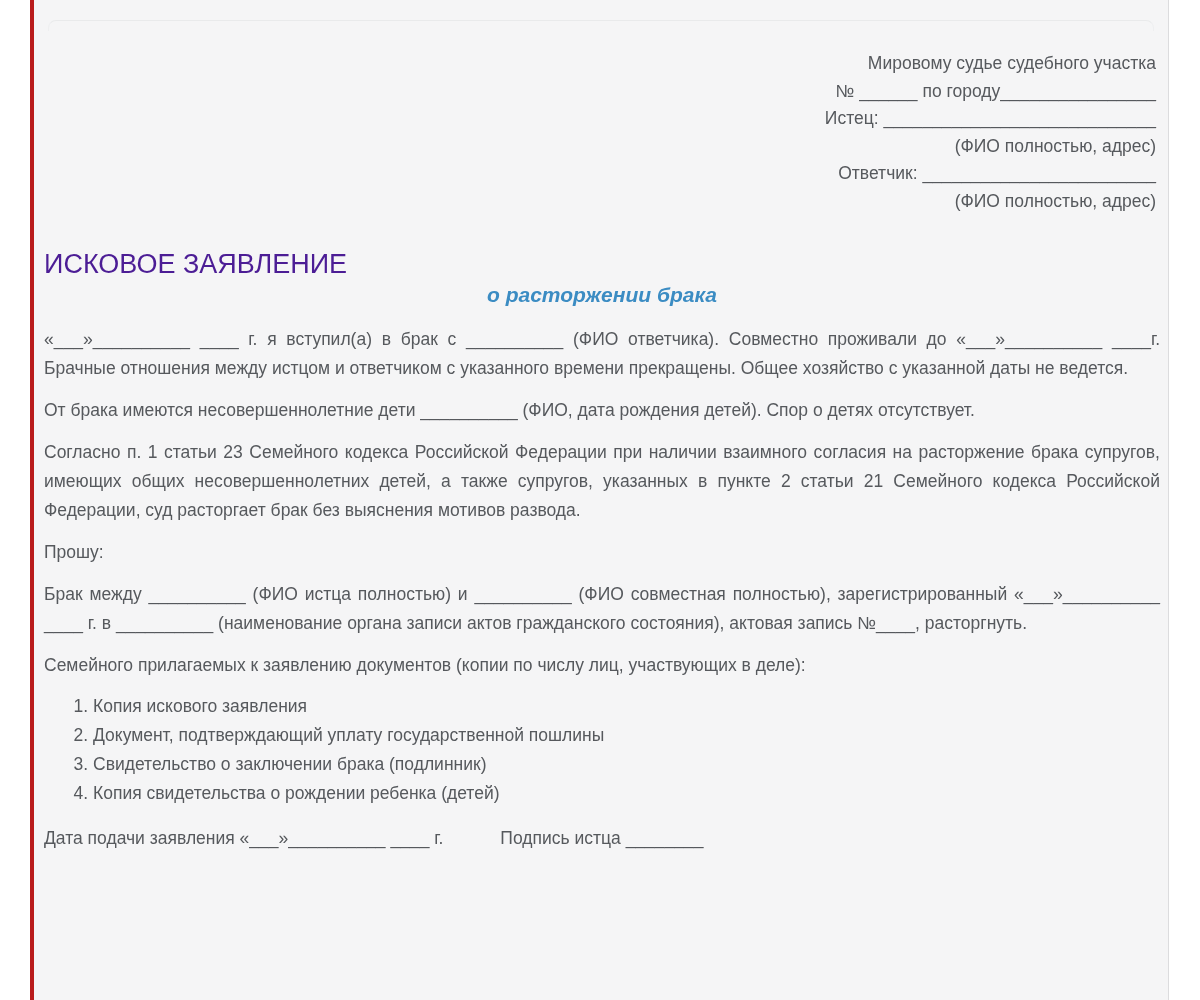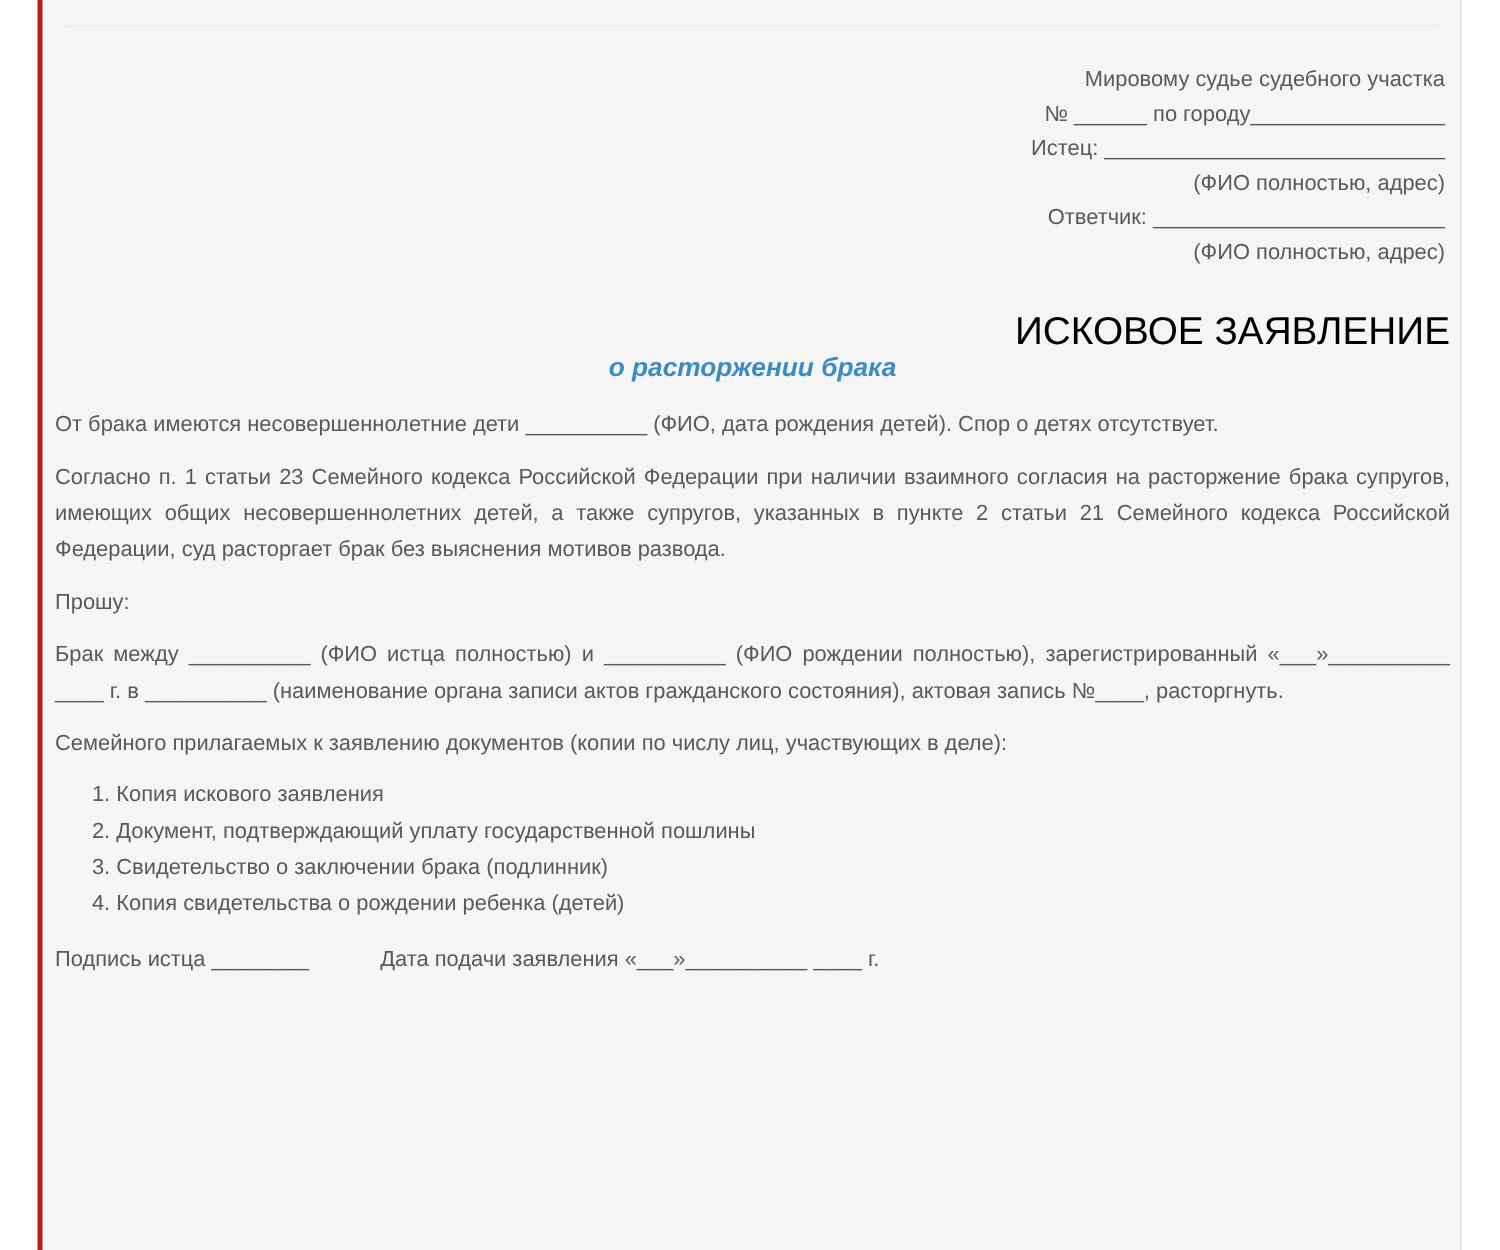--- a/index.html
+++ b/index.html
@@ -43,23 +43,23 @@
     line-height: 29px;
   }
   .court-header {
     margin-top: 50px;
     text-align: right;
     padding-right: 4px;
     line-height: 27.5px;
   }
   .doc-title {
     margin: 34px 0 0 0;
-    text-align: right;
-    color: #000000;
-    font-size: 31px;
+    text-align: left;
+    color: #4c1d95;
+    font-size: 27px;
     font-weight: 400;
     line-height: 31px;
   }
   .doc-subtitle {
     margin: 1px 0 16px 0;
     text-align: center;
     color: #3b8cc3;
     font-size: 21px;
     font-weight: 700;
     line-height: 28px;
@@ -99,34 +99,35 @@
       <div>№ ______ по городу________________</div>
       <div>Истец: ____________________________</div>
       <div>(ФИО полностью, адрес)</div>
       <div>Ответчик: ________________________</div>
       <div>(ФИО полностью, адрес)</div>
     </div>
 
     <h1 class="doc-title">ИСКОВОЕ ЗАЯВЛЕНИЕ</h1>
     <h2 class="doc-subtitle">о расторжении брака</h2>
 
+    <p>«___»__________ ____ г. я вступил(а) в брак с __________ (ФИО ответчика). Совместно проживали до «___»__________ ____г. Брачные отношения между истцом и ответчиком с указанного времени прекращены. Общее хозяйство с указанной даты не ведется.</p>
     <p>От брака имеются несовершеннолетние дети __________ (ФИО, дата рождения детей). Спор о детях отсутствует.</p>
     <p>Согласно п. 1 статьи 23 Семейного кодекса Российской Федерации при наличии взаимного согласия на расторжение брака супругов, имеющих общих несовершеннолетних детей, а также супругов, указанных в пункте 2 статьи 21 Семейного кодекса Российской Федерации, суд расторгает брак без выяснения мотивов развода.</p>
 
     <p>Прошу:</p>
-    <p>Брак между __________ (ФИО истца полностью) и __________ (ФИО рождении полностью), зарегистрированный «___»__________ ____ г. в __________ (наименование органа записи актов гражданского состояния), актовая запись №____, расторгнуть.</p>
+    <p>Брак между __________ (ФИО истца полностью) и __________ (ФИО совместная полностью), зарегистрированный «___»__________ ____ г. в __________ (наименование органа записи актов гражданского состояния), актовая запись №____, расторгнуть.</p>
 
     <p>Семейного прилагаемых к заявлению документов (копии по числу лиц, участвующих в деле):</p>
 
     <ol class="attachments">
       <li>Копия искового заявления</li>
       <li>Документ, подтверждающий уплату государственной пошлины</li>
       <li>Свидетельство о заключении брака (подлинник)</li>
       <li>Копия свидетельства о рождении ребенка (детей)</li>
     </ol>
 
     <div class="footer-row">
+      <span>Дата подачи заявления «___»__________ ____ г.</span>
       <span>Подпись истца ________</span>
-      <span>Дата подачи заявления «___»__________ ____ г.</span>
     </div>
 
   </div>
 </div>
 
 </body></html>

